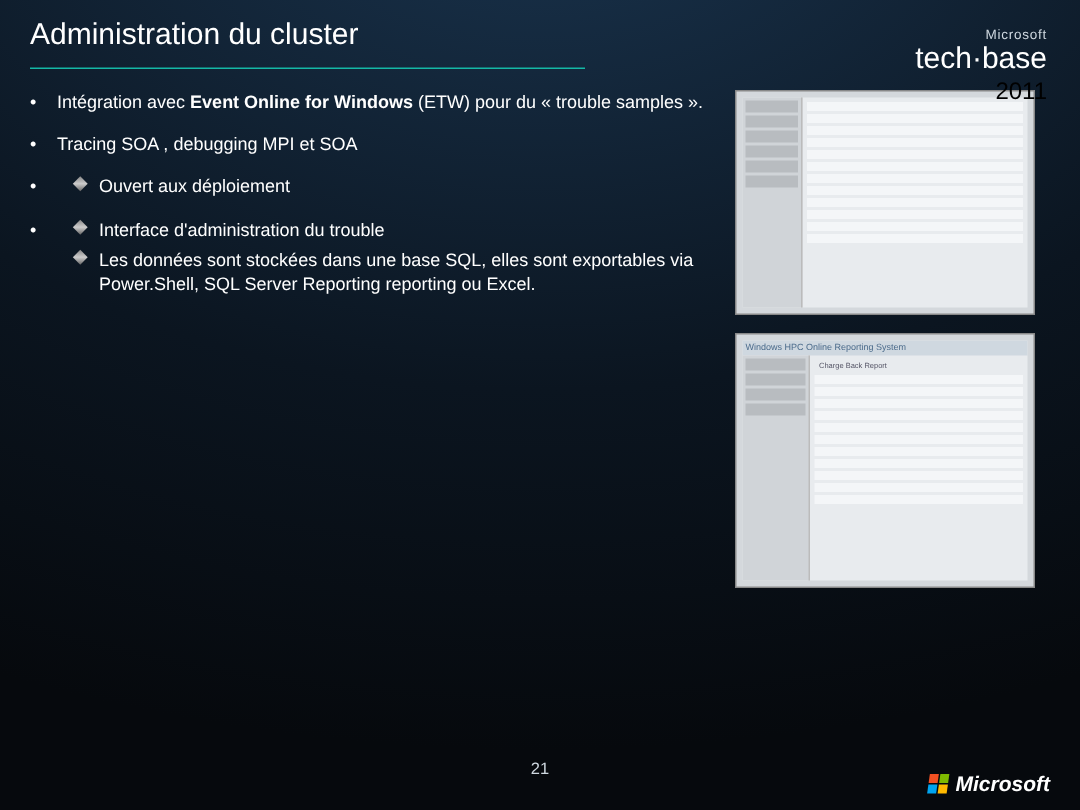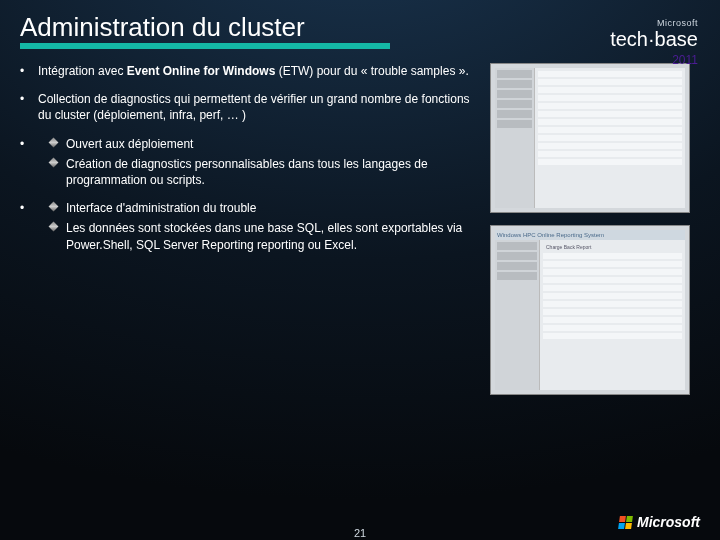--- a/index.html
+++ b/index.html
@@ -11,26 +11,26 @@
     font-family: Arial, Helvetica, sans-serif;
     color: #ffffff;
     position: relative;
     overflow: hidden;
   }
   .header {
     padding: 12px 20px 4px 20px;
     position: relative;
   }
   .title {
-    font-size: 26px;
+    font-size: 20px;
     font-weight: normal;
     color: #ffffff;
-    border-bottom: 6px solid #14b8a6;
+    border-bottom: 1px solid #14b8a6;
     display: inline-block;
-    padding-bottom: 0;
+    padding-bottom: 10px;
     width: 370px;
   }
   .subtitle {
     font-size: 22px;
     font-style: italic;
     color: #ffffff;
     margin-left: 58px;
     margin-top: 4px;
   }
   .brand {
@@ -43,22 +43,22 @@
     font-size: 9px;
     color: #cfd8e0;
     letter-spacing: 0.5px;
   }
   .brand-td {
     font-size: 20px;
     color: #ffffff;
     font-weight: 300;
   }
   .brand-year {
-    font-size: 12px;
-    color: #4c1d95;
+    font-size: 16px;
+    color: #000000;
     margin-top: 2px;
   }
   .content {
     display: flex;
     padding: 10px 20px 0 20px;
   }
   .left {
     flex: 1;
     font-size: 12px;
     line-height: 1.35;
@@ -190,21 +190,21 @@
     gap: 1px;
     margin-right: 3px;
     transform: skewX(-8deg);
   }
   .flag span:nth-child(1){ background:#f25022;}
   .flag span:nth-child(2){ background:#7fba00;}
   .flag span:nth-child(3){ background:#00a4ef;}
   .flag span:nth-child(4){ background:#ffb900;}
   .page-num {
     position: absolute;
-    bottom: 1px;
+    bottom: 21px;
     left: 50%;
     transform: translateX(-50%);
     font-size: 11px;
     color: #cfd8e0;
   }
 </style>
 </head>
 <body>
 
 <div class="header">
@@ -216,26 +216,25 @@
   </div>
 </div>
 
 <div class="content">
   <div class="left">
     <ul class="bullet-list">
       <li>
         <span>Intégration avec </span><b>Event Online for Windows</b><span> (ETW) pour du « trouble samples ».</span>
       </li>
       <li>
-        <span>Collection de diagnostics qui permettent de vérifier un grand nombre de fonctions du cluster (déploiement, infra, perf, … )</span>
+        <span>Tracing SOA , debugging MPI et SOA</span>
       </li>
       <li>
         <ul class="sub-list">
           <li>Ouvert aux déploiement</li>
-          <li>Création de diagnostics personnalisables dans tous les langages de programmation ou scripts.</li>
         </ul>
       </li>
       <li>
         <ul class="sub-list">
           <li>Interface d'administration du trouble</li>
           <li>Les données sont stockées dans une base SQL, elles sont exportables via Power.Shell, SQL Server Reporting reporting ou Excel.</li>
         </ul>
       </li>
     </ul>
   </div>

